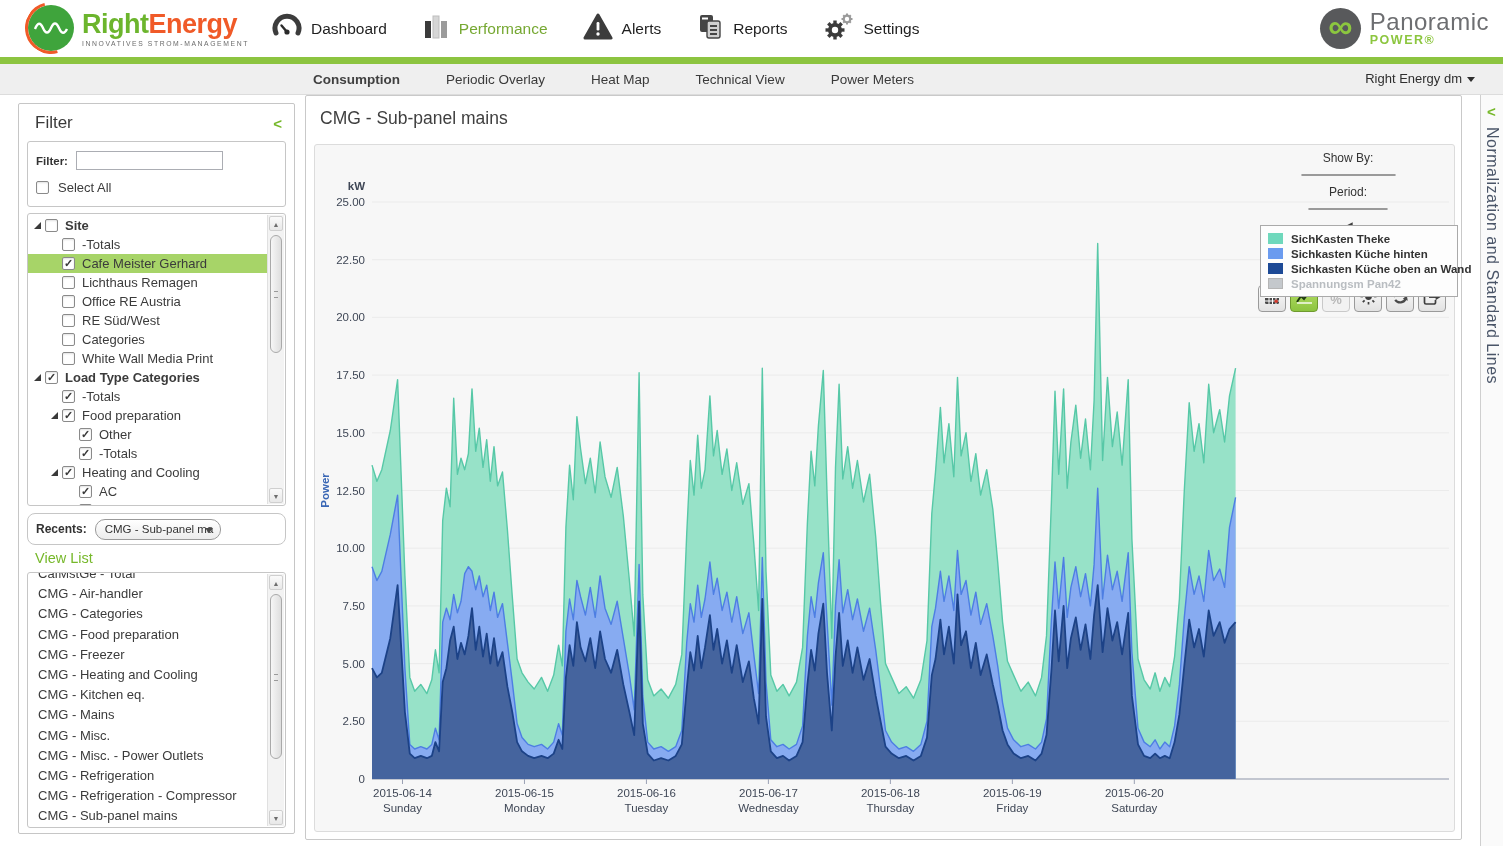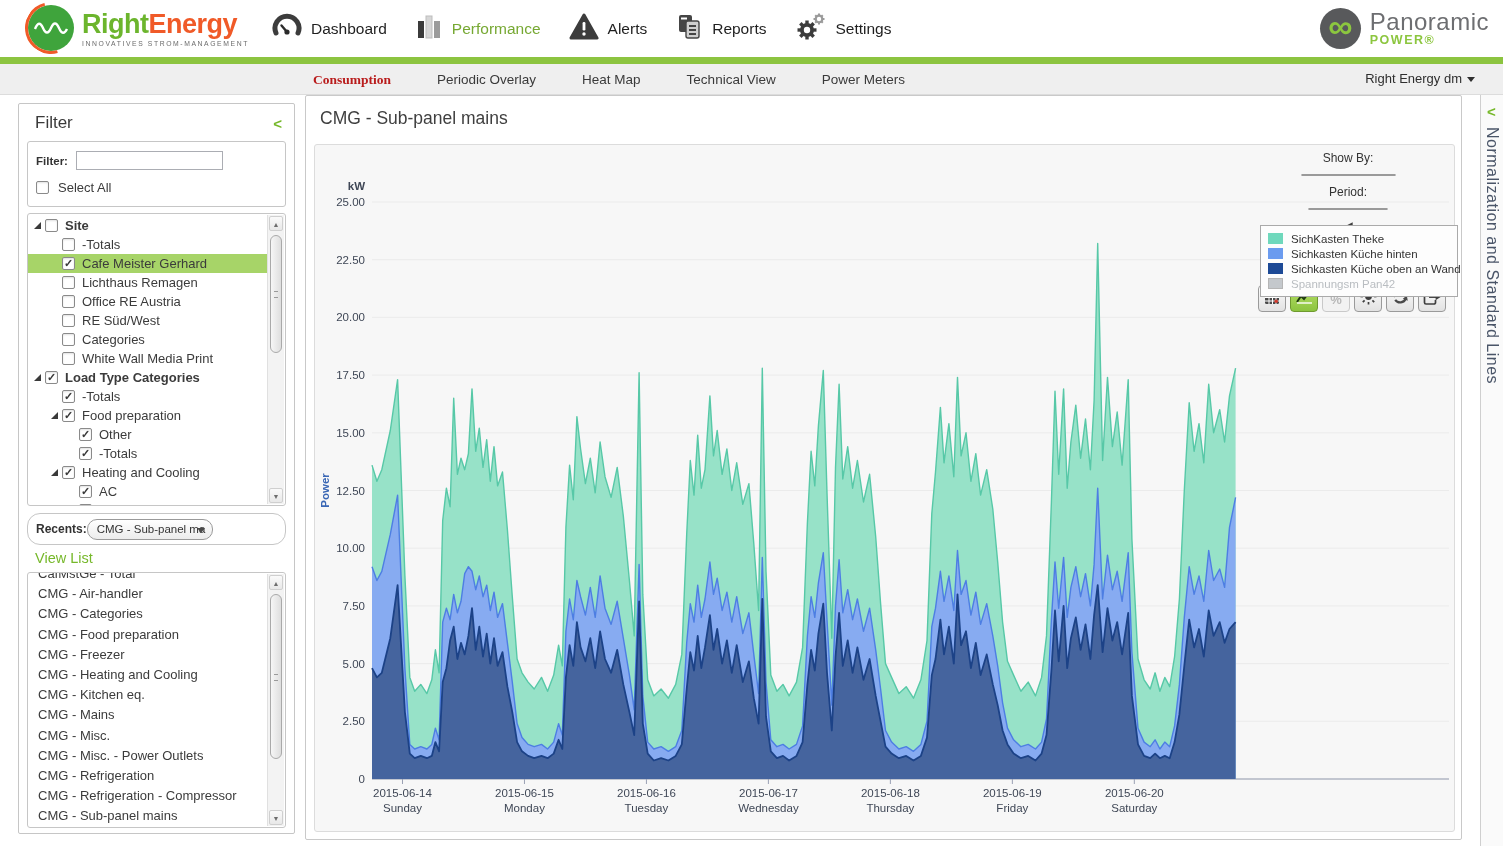--- a/index.html
+++ b/index.html
@@ -9,34 +9,34 @@
   
   #header { position:absolute; left:0; top:0; width:1503px; height:57px; background:#fff; }
   #greenbar { position:absolute; left:0; top:57px; width:1503px; height:7px; background:#8CC440; }
   #logo { position:absolute; left:28px; top:5px; display:flex; align-items:center; }
   #logo-circle { position:relative; width:46px; height:46px; border-radius:50%; background:#3FA43C; flex:none; }
   #logo-circle .arc { position:absolute; left:-3px; top:-3px; width:52px; height:52px; border-radius:50%; border:3px solid transparent; border-left-color:#F05A28; border-bottom-color:#F05A28; transform:rotate(30deg); }
   #logo-text { margin-left:8px; }
   #brand { font-size:27px; font-weight:600; letter-spacing:-0.5px; line-height:28px; }
   #brand .g { color:#6CB52D; } #brand .o { color:#F05A28; }
   #tagline { font-size:6.8px; letter-spacing:1.6px; color:#6b6b6b; margin-top:2px; }
-  #main-nav { position:absolute; left:272px; top:8px; display:flex; align-items:center; gap:28px; height:42px; }
+  #main-nav { position:absolute; left:272px; top:8px; display:flex; align-items:center; gap:35px; height:42px; }
   .nav-item { display:flex; align-items:center; gap:9px; cursor:pointer; }
   .nav-item .lbl { font-size:15.5px; color:#1f1f1f; }
   .nav-item.active .lbl { color:#76A832; }
   #partner { position:absolute; right:14px; top:8px; display:flex; align-items:center; gap:9px; }
   #partner-circle { width:41px; height:41px; border-radius:50%; background:#58595B; color:#8CC63F; font-size:34px; line-height:37px; text-align:center; font-weight:bold; }
   #partner-name { font-size:24px; color:#6D6E71; line-height:22px; letter-spacing:0.5px; }
   #partner-sub { font-size:12.5px; color:#8CC63F; font-weight:bold; letter-spacing:1.5px; }
 
   
   #tabbar { position:absolute; left:0; top:64px; width:1503px; height:31px; background:#efefef; border-bottom:1px solid #dcdcdc; }
   #tab-list { position:absolute; left:313px; top:0; display:flex; gap:46px; height:31px; align-items:center; }
   .tab { font-size:13.5px; color:#3a3a3a; cursor:pointer; white-space:nowrap; }
-  .tab.active { color:#b91c1c; font-weight:bold;font-family:Liberation Serif, serif; }
+  .tab.active { color:#404040; font-weight:bold; }
   #account { position:absolute; right:28px; top:7px; font-size:13px; color:#2e2e2e; cursor:pointer; }
   #account .caret { display:inline-block; width:0; height:0; border-left:4px solid transparent; border-right:4px solid transparent; border-top:5px solid #2e2e2e; margin-left:5px; vertical-align:middle; }
 
   
   #sidebar { position:absolute; left:18px; top:103px; width:277px; height:731px; background:#fff; border:1px solid #c6c6c6; border-radius:2px; }
   #filter-head { position:absolute; left:16px; right:12px; top:6px; height:26px; display:flex; justify-content:space-between; align-items:center; }
   #filter-title { font-size:17px; color:#3a3a3a; }
   .collapse-arrow { color:#76B82A; font-weight:bold; font-size:15px; cursor:pointer; }
   #filter-box { position:absolute; left:8px; top:37px; width:259px; height:66px; border:1px solid #c6c6c6; border-radius:3px; }
   #filter-row { position:absolute; left:8px; top:9px; display:flex; align-items:center; gap:8px; }
@@ -53,21 +53,21 @@
   .tarrow { flex:none; width:0; height:0; border-bottom:7px solid #3a3a3a; border-left:7px solid transparent; margin-right:4px; cursor:pointer; }
   .tarrow.blank { border:none; width:11px; margin-right:0; }
   .trow .cbx { margin-right:7px; }
   .trow.bold { font-weight:bold; }
   
   .sbar { position:absolute; top:1px; bottom:1px; right:1px; width:17px; background:#f3f3f3; border-left:1px solid #e0e0e0; }
   .sb-btn { height:15px; font-size:7px; color:#6e6e6e; text-align:center; line-height:15px; background:linear-gradient(#fafafa,#e8e8e8); border:1px solid #cfcfcf; border-radius:2px; margin:1px; cursor:pointer; }
   .sb-btn.dn { position:absolute; bottom:0; left:0; right:0; }
   .sb-thumb { position:absolute; left:2px; width:12px; background:linear-gradient(90deg,#f6f6f6,#dedede); border:1px solid #a9a9a9; border-radius:6px; cursor:pointer; }
   .sb-thumb:after { content:""; position:absolute; left:3px; right:3px; top:50%; height:5px; margin-top:-3px; border-top:1px solid #9a9a9a; border-bottom:1px solid #9a9a9a; }
-  #recents-box { position:absolute; left:8px; top:409px; width:259px; height:32px; border:1px solid #c6c6c6; border-radius:13px; display:flex; align-items:center; padding-left:8px; gap:0; }
+  #recents-box { position:absolute; left:8px; top:409px; width:259px; height:32px; border:1px solid #c6c6c6; border-radius:8px; display:flex; align-items:center; padding-left:8px; gap:8px; }
   #recents-label { font-size:12px; font-weight:bold; color:#333; }
   .pill { position:relative; height:21px; border:1px solid #9a9a9a; border-radius:10px; background:linear-gradient(#ffffff,#ececec); font-size:11.5px; color:#333; line-height:19px; padding:0 22px 0 9px; white-space:nowrap; overflow:hidden; cursor:pointer; }
   .pill .dd { position:absolute; right:7px; top:8px; width:0; height:0; border-left:4px solid transparent; border-right:4px solid transparent; border-top:5px solid #4a4a4a; }
   #recents-pill { width:126px; }
   #viewlist-title { position:absolute; left:16px; top:446px; font-size:14.5px; color:#76B82A; }
   #list-box { position:absolute; left:8px; top:468px; width:259px; height:256px; border:1px solid #c6c6c6; border-radius:3px; overflow:hidden; }
   #view-list { position:absolute; left:0; top:-9px; right:18px; }
   .vrow { height:20.2px; font-size:13px; color:#3b3b3b; padding-left:10px; line-height:20px; white-space:nowrap; cursor:pointer; }
 
   
@@ -84,21 +84,21 @@
   .date-arrow { font-size:12px; color:#3f3f3f; cursor:pointer; padding:0 2px; }
   #date-text { font-size:10px; color:#2d2d2d; margin:0 6px;font-weight:bold; }
   #tb-buttons { display:flex; gap:4px; margin-left:8px; }
   .tb-btn { width:28px; height:27px; border:1px solid #9a9a9a; border-radius:4px; background:linear-gradient(#fdfdfd,#e2e2e2); display:flex; align-items:center; justify-content:center; cursor:pointer; }
   .tb-btn.active { background:linear-gradient(#b9e06a,#8cc43f); border-color:#6f9a2f; }
   .tb-btn.disabled { background:#f2f2f2; border-color:#c9c9c9; color:#b9b9b9; cursor:default; }
   .tb-btn .pct { font-size:13px; font-weight:bold; color:#b9b9b9; }
 
   
   #legend { position:absolute; left:945px; top:80px; width:198px; background:#fdfdfd; border:1px solid #aaa; padding:5px 7px; }
-  .leg-row { display:flex; align-items:center; gap:8px; height:15px; }
+  .leg-row { display:flex; align-items:center; gap:8px; height:15px;font-weight:bold; }
   .leg-swatch { width:15px; height:11px; flex:none; }
   .leg-name { font-size:11.5px; color:#333; white-space:nowrap; }
   .leg-row.disabled .leg-name { color:#b9bdc1; }
 
   
   #rightstrip { position:absolute; left:1480px; top:95px; width:23px; height:751px; background:#fafafa; border-left:1px solid #cfcfcf; }
   #rightstrip .collapse-arrow { position:absolute; left:6px; top:8px; }
   #vert-title { position:absolute; left:2px; top:32px; writing-mode:vertical-rl; font-size:16px; color:#4A5568; letter-spacing:0.5px; white-space:nowrap; }
 </style>
 </head>

